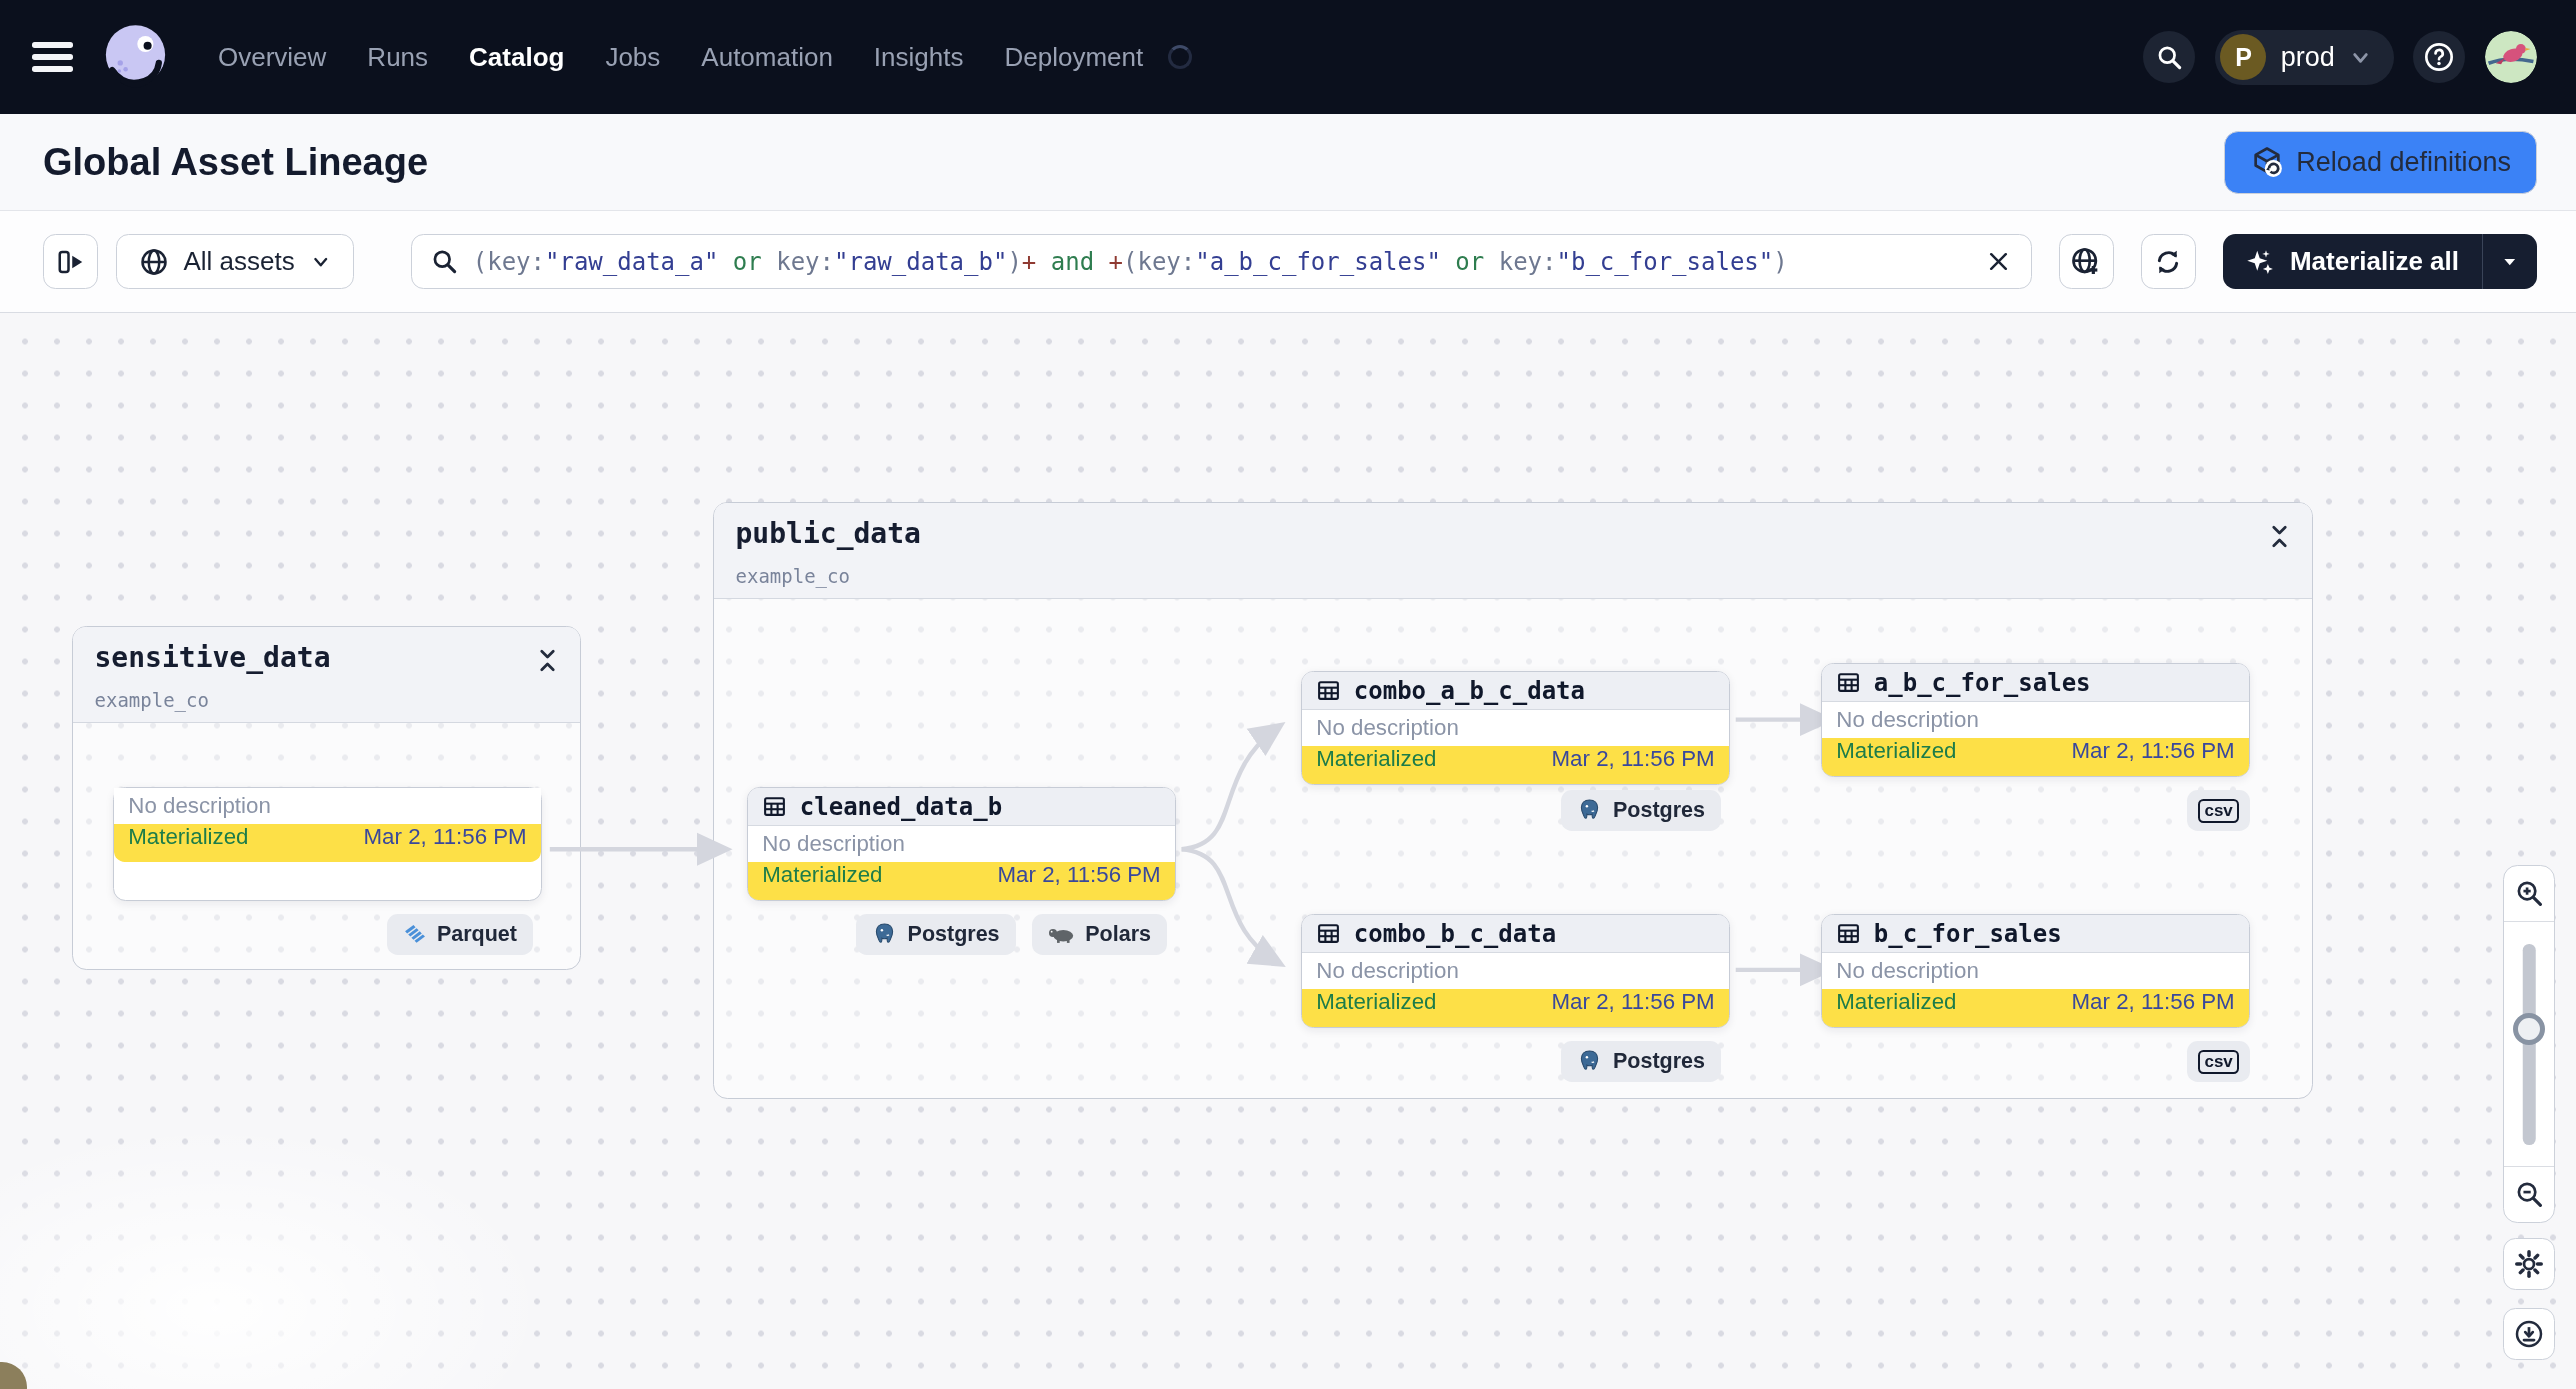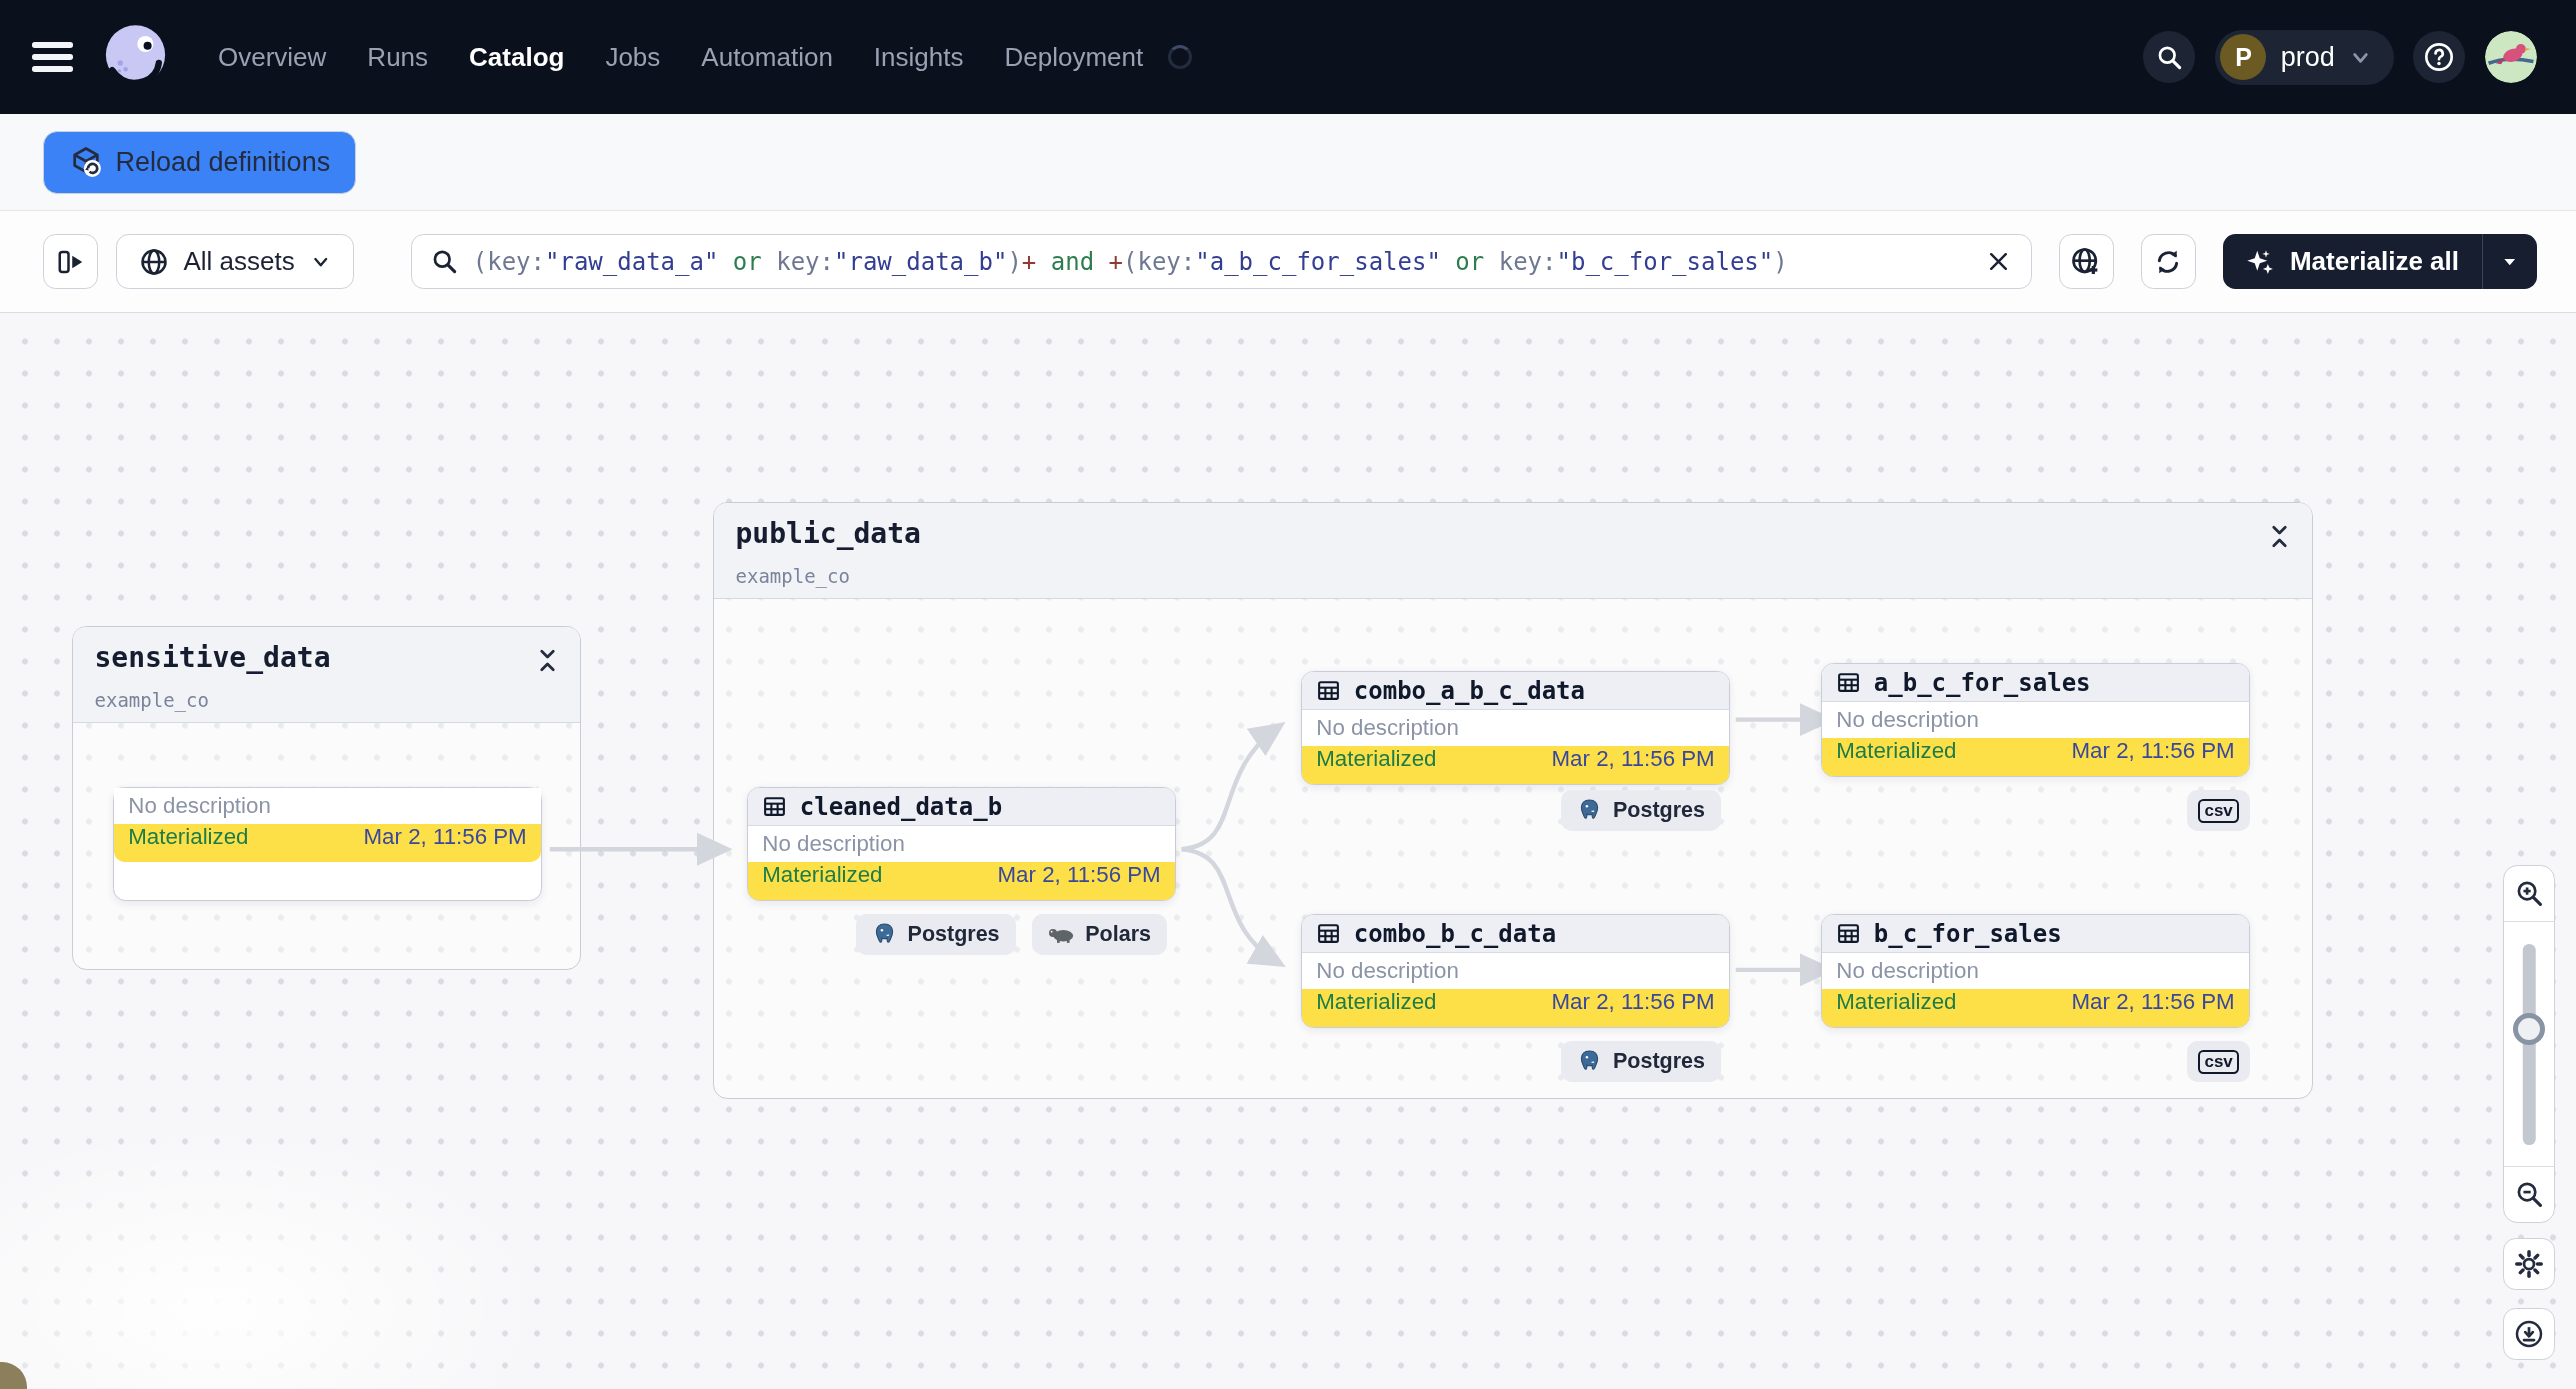--- a/index.html
+++ b/index.html
@@ -134,20 +134,21 @@
         <ellipse cx="31" cy="27" rx="11" ry="7" fill="#d6527c" transform="rotate(-18 31 27)"></ellipse>
         <circle cx="40" cy="20" r="5.5" fill="#d6527c"></circle>
         <polygon points="45,19 51,20 45,22" fill="#e8a33d"></polygon>
         <path d="M22 30 l-10 6 6 1z" fill="#b93c62"></path>
       </svg>
     </div>
   </div>
 </div>
 
 <div class="page-header">
+  <div class="page-title">Global Asset Lineage</div>
   <button class="reload-btn">
     <svg width="34" height="34" viewBox="0 0 24 24">
       <path d="M12 2.5 20 7v7.5L12 19 4 14.5V7z M4 7l8 4.5L20 7 M12 11.5V19" fill="none" stroke="#232b3d" stroke-width="1.9" stroke-linejoin="round"></path>
       <circle cx="16.5" cy="16.5" r="6" fill="#fff"></circle>
       <path d="M13.5 16.5a3.2 3.2 0 1 1 1 2.3" fill="none" stroke="#232b3d" stroke-width="1.9"></path>
       <polygon points="13.2,15.2 13.9,18 11.4,17.5" fill="#232b3d"></polygon>
     </svg>
     <span>Reload definitions</span>
   </button>
 </div>
@@ -261,20 +262,33 @@
     </g>
   </svg>
 
   <div class="asset-node" style="left:113px; top:474px;">
     <div class="an-desc">No description</div>
     <div class="an-footer">
       <span class="an-status">Materialized</span>
       <span class="an-time">Mar 2, 11:56 PM</span>
     </div>
   </div>
+  <div class="tags-row" style="left:113px; top:601px; padding-right:9px;">
+    <div class="tag">
+      <svg width="23" height="23" viewBox="0 0 22 22">
+          <g fill="#4a90d9">
+            <path d="M2 8l8-6 2 2-8 6z"></path>
+            <path d="M5 11l8-6 2 2-8 6z"></path>
+            <path d="M8 14l8-6 2 2-8 6z"></path>
+            <path d="M11 17l8-6 2 2-8 6z"></path>
+          </g>
+        </svg>
+      <span>Parquet</span>
+    </div>
+  </div>
 
   <div class="asset-node" style="left:747px; top:474px;">
     <div class="an-header">
       <svg width="25" height="25" viewBox="0 0 24 24">
           <rect x="3" y="4" width="18" height="16" rx="1.5" fill="none" stroke="#10182b" stroke-width="2"></rect>
           <line x1="3" y1="9.3" x2="21" y2="9.3" stroke="#10182b" stroke-width="2"></line>
           <line x1="3" y1="14.6" x2="21" y2="14.6" stroke="#10182b" stroke-width="2"></line>
           <line x1="9" y1="9.3" x2="9" y2="20" stroke="#10182b" stroke-width="2"></line>
           <line x1="15" y1="9.3" x2="15" y2="20" stroke="#10182b" stroke-width="2"></line>
         </svg>

